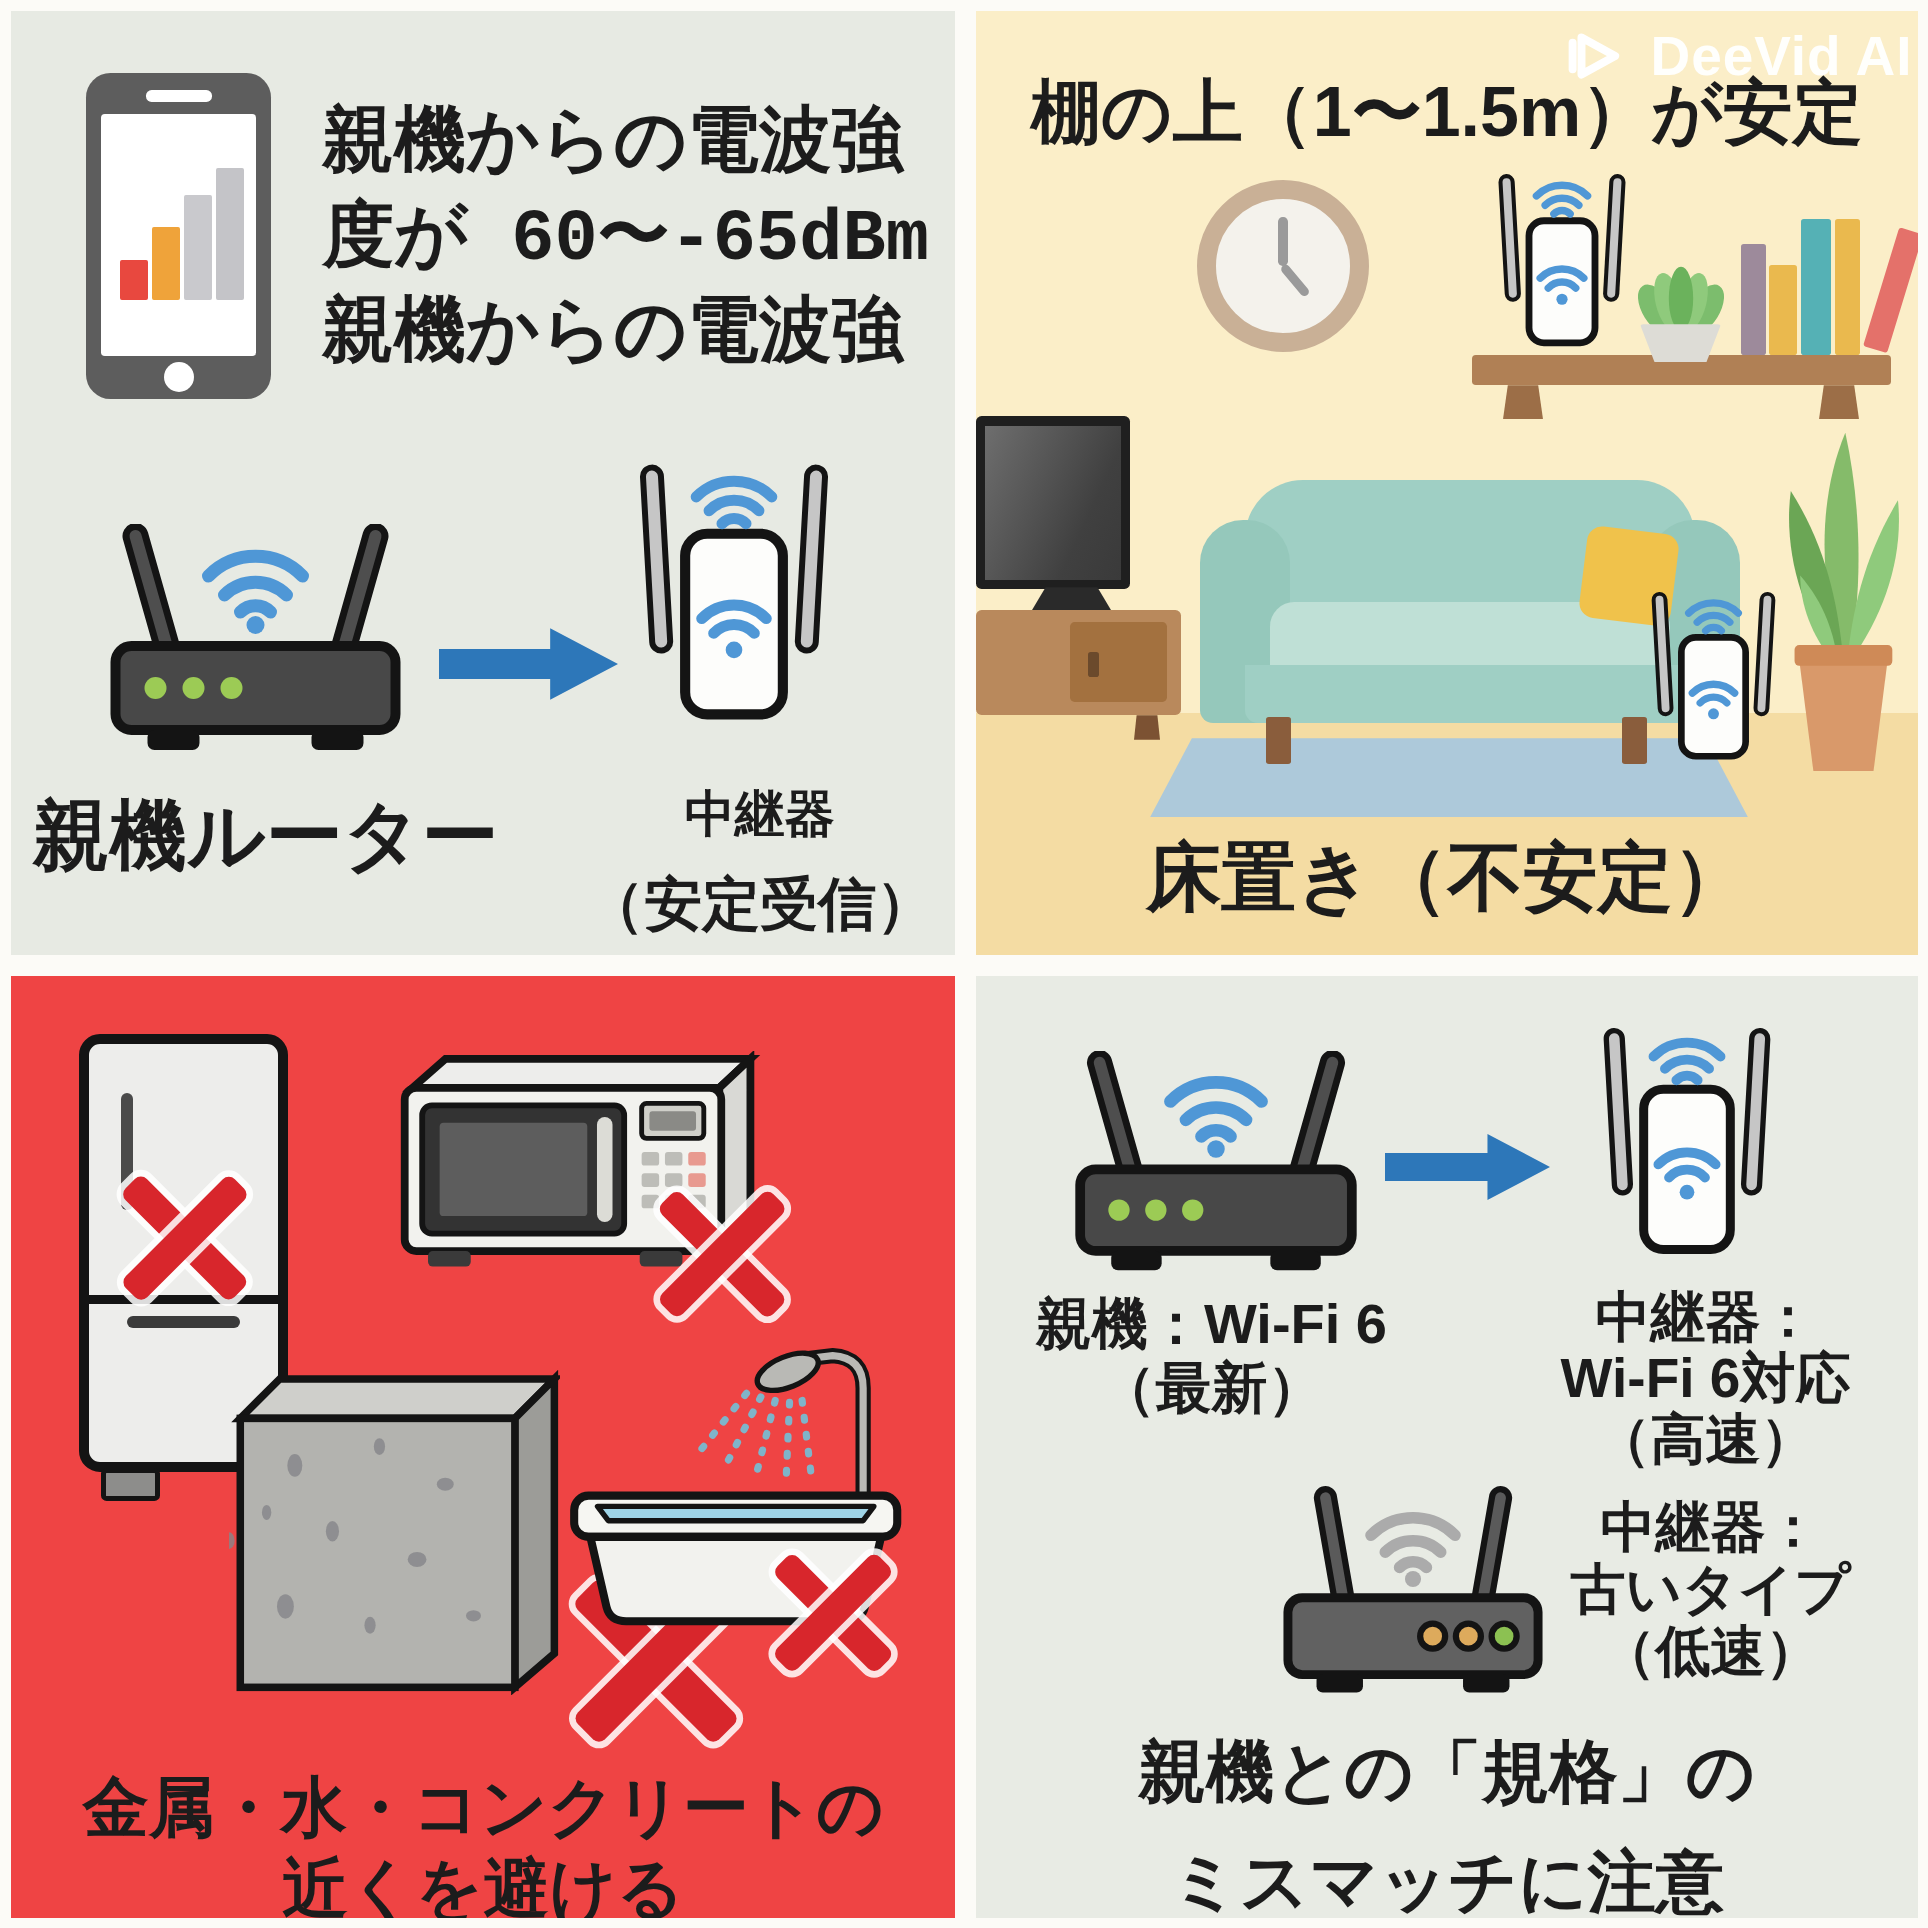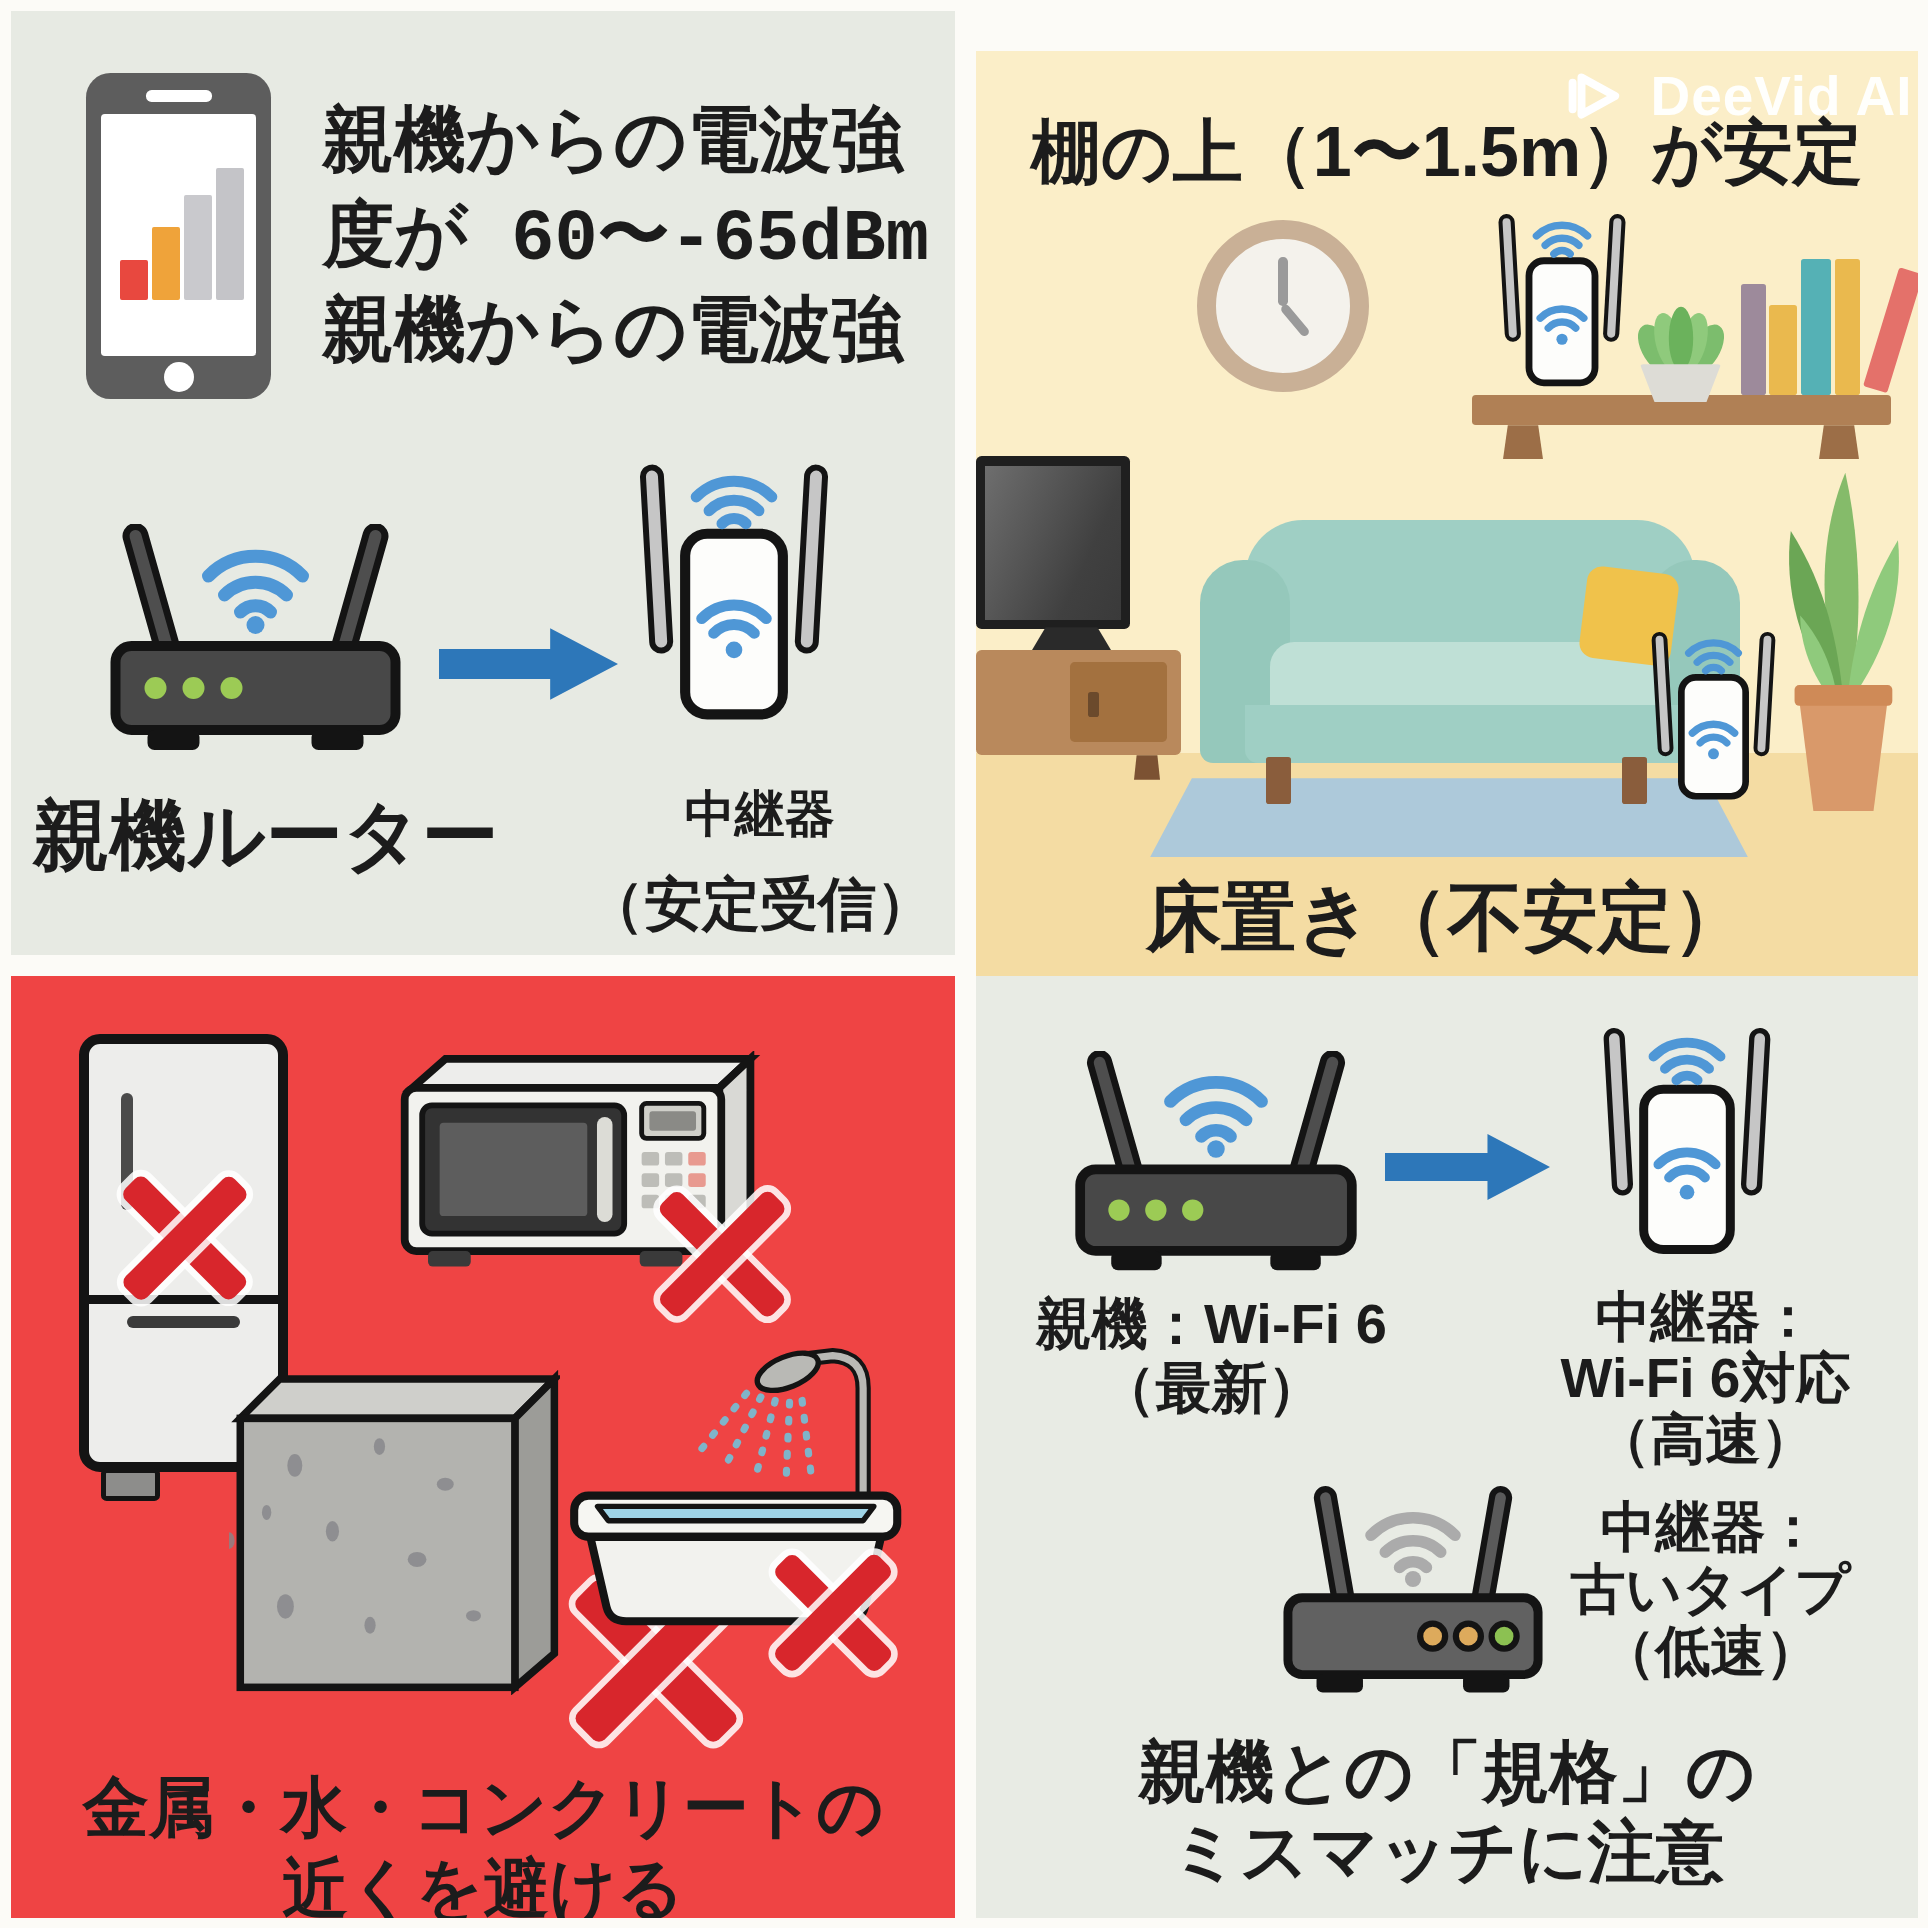--- a/index.html
+++ b/index.html
@@ -1,20 +1,20 @@
 <!DOCTYPE html>
 <html style="font-size:15px"><head>
 <meta charset="utf-8">
 <style>
   html,body{margin:0;padding:0;background:#ffffff;}
   .page{position:relative;width:1928px;height:1928px;background:#fcfbf7;overflow:hidden;
         font-family:"Liberation Sans","DejaVu Sans",sans-serif;color:#1c1c1c;}
   .panel{position:absolute;overflow:hidden;}
   .p1{left:11.3px;top:11.3px;width:944px;height:944px;background:#e7eae3;}
-  .p2{left:976px;top:11.3px;width:942px;height:944px;background:#fbeec8;margin-top:40px;}
+  .p2{left:976px;top:11.3px;width:942px;height:944px;background:#fbeec8;}
   .p3{left:11.3px;top:976px;width:944px;height:942px;background:#ef4444;}
   .p4{left:976px;top:976px;width:942px;height:942px;background:#e8ebe4;}
   .abs{position:absolute;}
   .txt{position:absolute;font-weight:700;color:#1c1c1c;text-align:center;white-space:nowrap;}
 
   
   .phone{position:absolute;left:75px;top:62px;width:185px;height:326px;background:#5d5d5d;border-radius:24.5px;}
   .phone .screen{position:absolute;left:15px;right:15px;top:41px;bottom:43px;background:#ffffff;border-radius:3.8px;}
   .phone .speaker{position:absolute;left:50%;top:17px;width:66px;height:11.3px;margin-left:-33px;background:#fff;border-radius:5.6px;}
   .phone .home{position:absolute;left:50%;bottom:7.5px;width:30px;height:30px;margin-left:-15px;background:#fff;border-radius:50%;}
@@ -434,17 +434,17 @@
         </g>
     </svg>
 
     <div class="txt" style="left:537px;top:520px;width:395px;font-size:55px;line-height:62px;">
       <div>中継器：</div>
       <div>古いタイプ</div>
       <div>（低速）</div>
     </div>
 
     <div class="lbl-line" style="top:751px;font-size:68px;">親機との「規格」の</div>
-    <div class="lbl-line" style="top:831px;font-size:68px;">ミスマッチに注意</div>
+    <div class="lbl-line" style="top:861px;font-size:68px;">ミスマッチに注意</div>
   </div>
 
 </div>
 
 
 </body></html>

